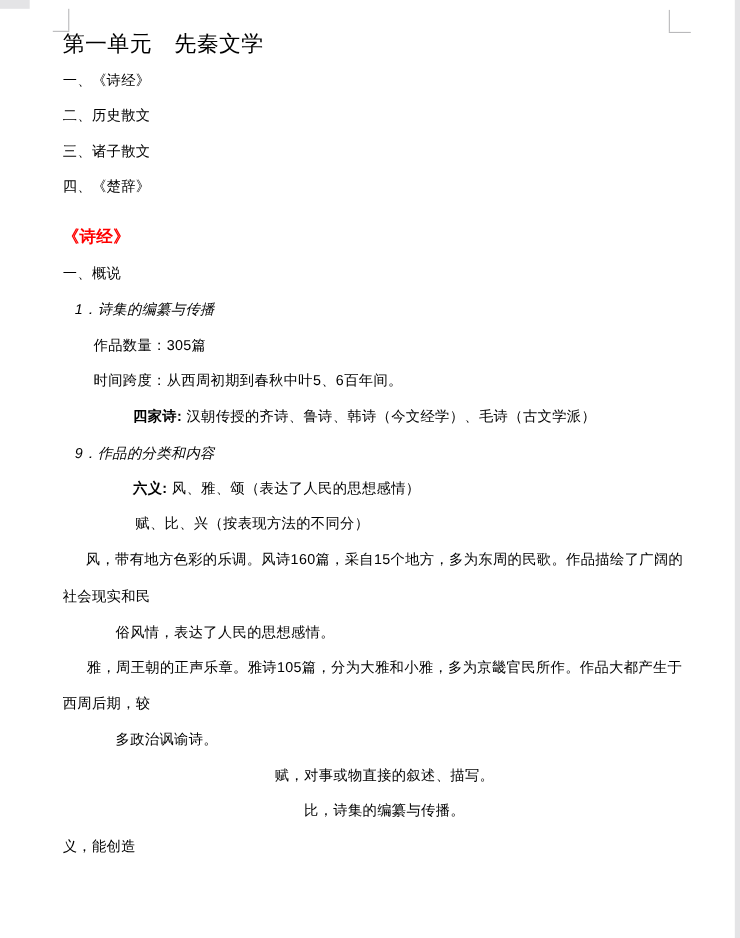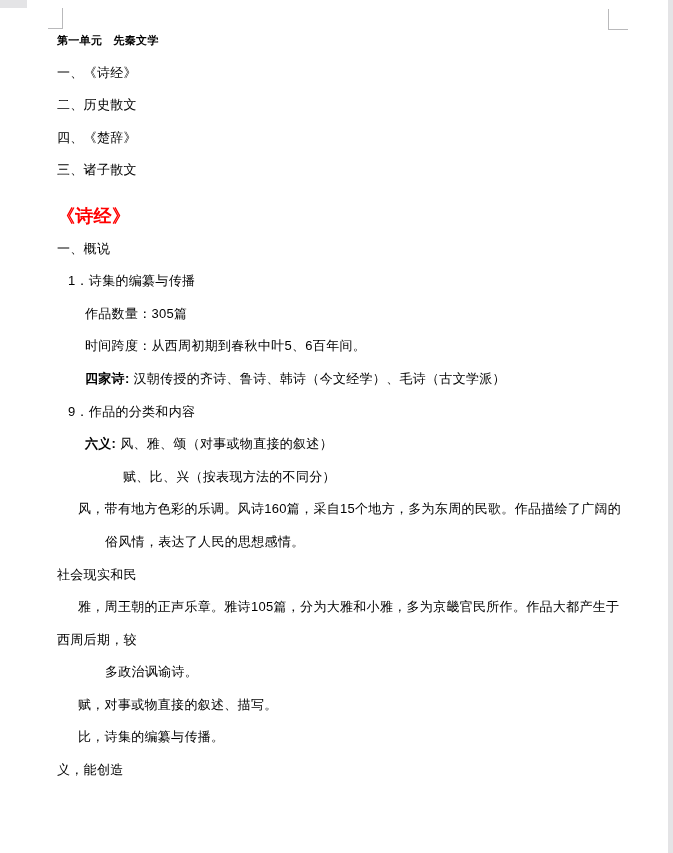--- a/index.html
+++ b/index.html
@@ -49,67 +49,67 @@
     left: 57px;
     top: 24px;
     white-space: nowrap;
   }
   .line {
     height: 32.6px;
     line-height: 32.6px;
     font-size: 13px;
     letter-spacing: 0.3px;
   }
-  .line b { font-weight: bold; }
+  .line b { font-weight: bold; margin-left: 36px; }
   .unit-title {
-    font-weight: bold;
-    font-size: 11px;
+    font-weight: normal;
+    font-size: 20px;
   }
   .section-title-red {
     font-weight: bold;
-    font-size: 18px;
+    font-size: 15px;
     color: var(--heading-red, #ff0000);
   }
   .gap-before { margin-top: 13px; }
   
   .i0 { padding-left: 0; }
-  .i1 { padding-left: 11px; }
+  .i1 { padding-left: 11px; font-style: italic; }
   .i2 { padding-left: 28px; }
-  .i3 { padding-left: 66px; }
-  .ip { padding-left: 21px; }
+  .i3 { padding-left: 66px; font-family: Liberation Mono, monospace; }
+  .ip { padding-left: 21px; text-align: center; }
   .i4 { padding-left: 48px; }
 </style>
 </head>
 <body>
 
 <div class="page">
   <div class="edge-notch"></div>
   <div class="edge-right"></div>
   <div class="crop crop-tl-v"></div>
   <div class="crop crop-tl-h"></div>
   <div class="crop crop-tr-v"></div>
   <div class="crop crop-tr-h"></div>
   <div class="content" id="doc-content">
       <div class="line i0 unit-title">第一单元　先秦文学</div>
       <div class="line i0">一、《诗经》</div>
       <div class="line i0">二、历史散文</div>
+      <div class="line i0">三、诸子散文</div>
       <div class="line i0">四、《楚辞》</div>
-      <div class="line i0">三、诸子散文</div>
       <div class="line i0 section-title-red gap-before">《诗经》</div>
       <div class="line i0">一、概说</div>
       <div class="line i1">1．诗集的编纂与传播</div>
       <div class="line i2">作品数量：305篇</div>
       <div class="line i2">时间跨度：从西周初期到春秋中叶5、6百年间。</div>
       <div class="line i2"><b>四家诗:</b><span> 汉朝传授的齐诗、鲁诗、韩诗（今文经学）、毛诗（古文学派）</span></div>
       <div class="line i1">9．作品的分类和内容</div>
-      <div class="line i2"><b>六义:</b><span> 风、雅、颂（对事或物直接的叙述）</span></div>
+      <div class="line i2"><b>六义:</b><span> 风、雅、颂（表达了人民的思想感情）</span></div>
       <div class="line i3">赋、比、兴（按表现方法的不同分）</div>
       <div class="line ip">风，带有地方色彩的乐调。风诗160篇，采自15个地方，多为东周的民歌。作品描绘了广阔的</div>
+      <div class="line i0">社会现实和民</div>
       <div class="line i4">俗风情，表达了人民的思想感情。</div>
-      <div class="line i0">社会现实和民</div>
       <div class="line ip">雅，周王朝的正声乐章。雅诗105篇，分为大雅和小雅，多为京畿官民所作。作品大都产生于</div>
       <div class="line i0">西周后期，较</div>
       <div class="line i4">多政治讽谕诗。</div>
       <div class="line ip">赋，对事或物直接的叙述、描写。</div>
       <div class="line ip">比，诗集的编纂与传播。</div>
       <div class="line i0">义，能创造</div>
     </div>
 </div>
 
 </body></html>

